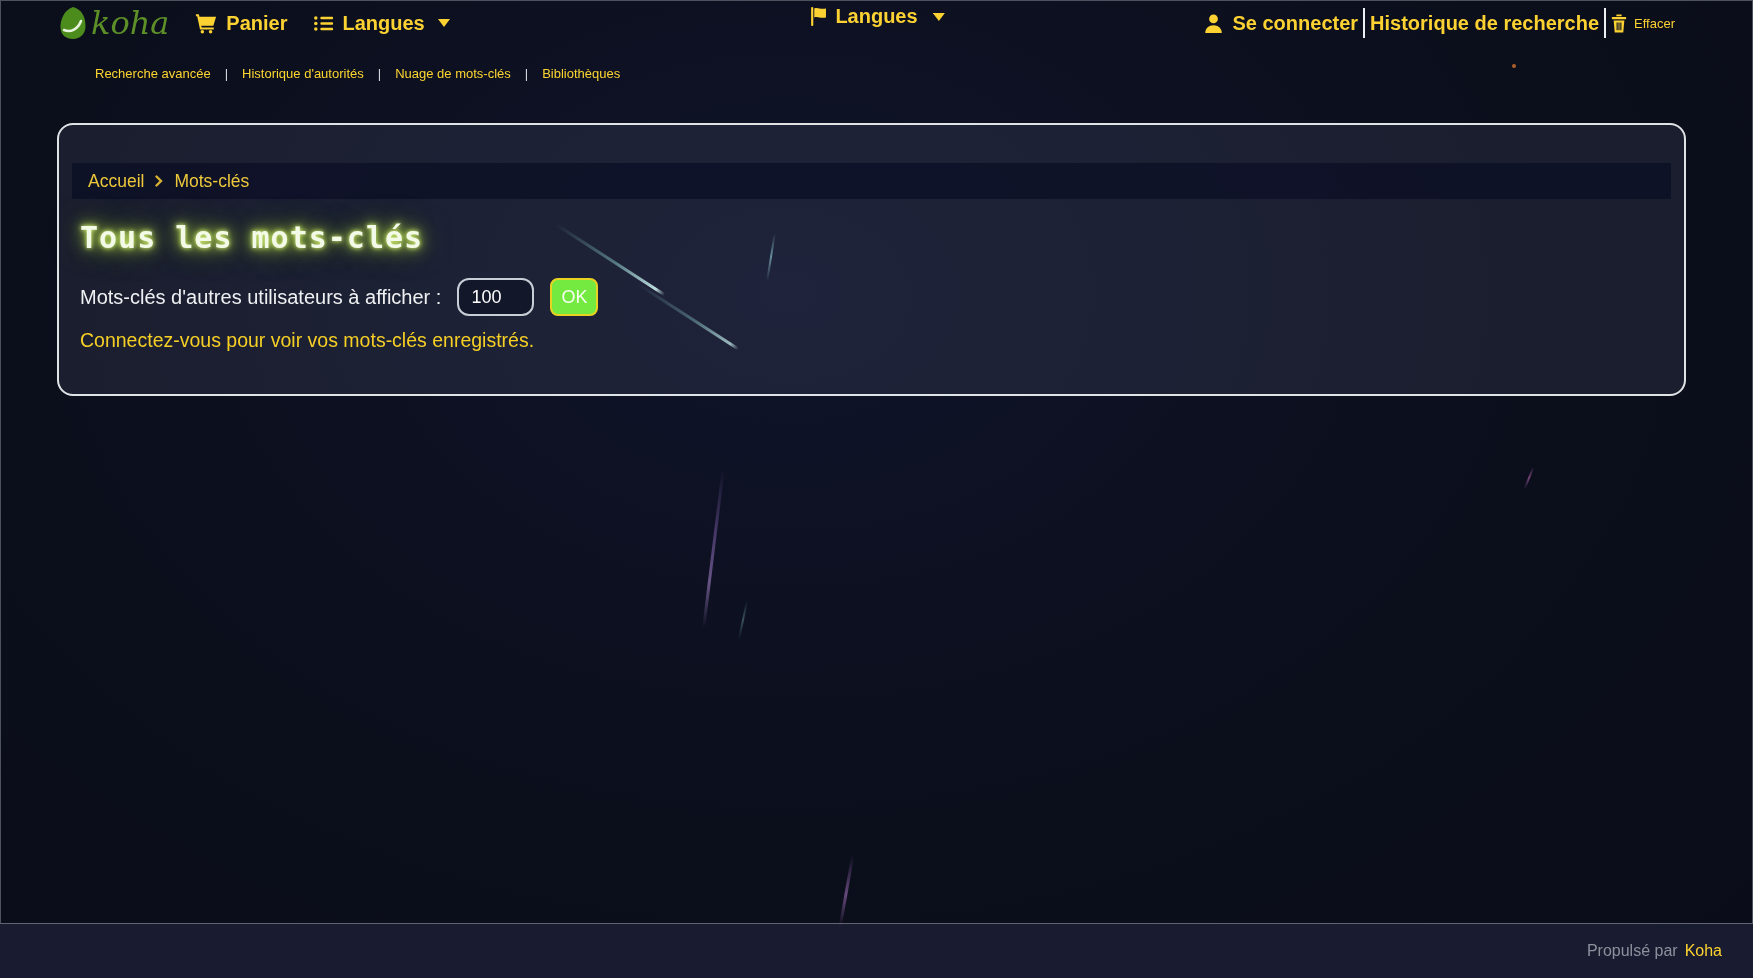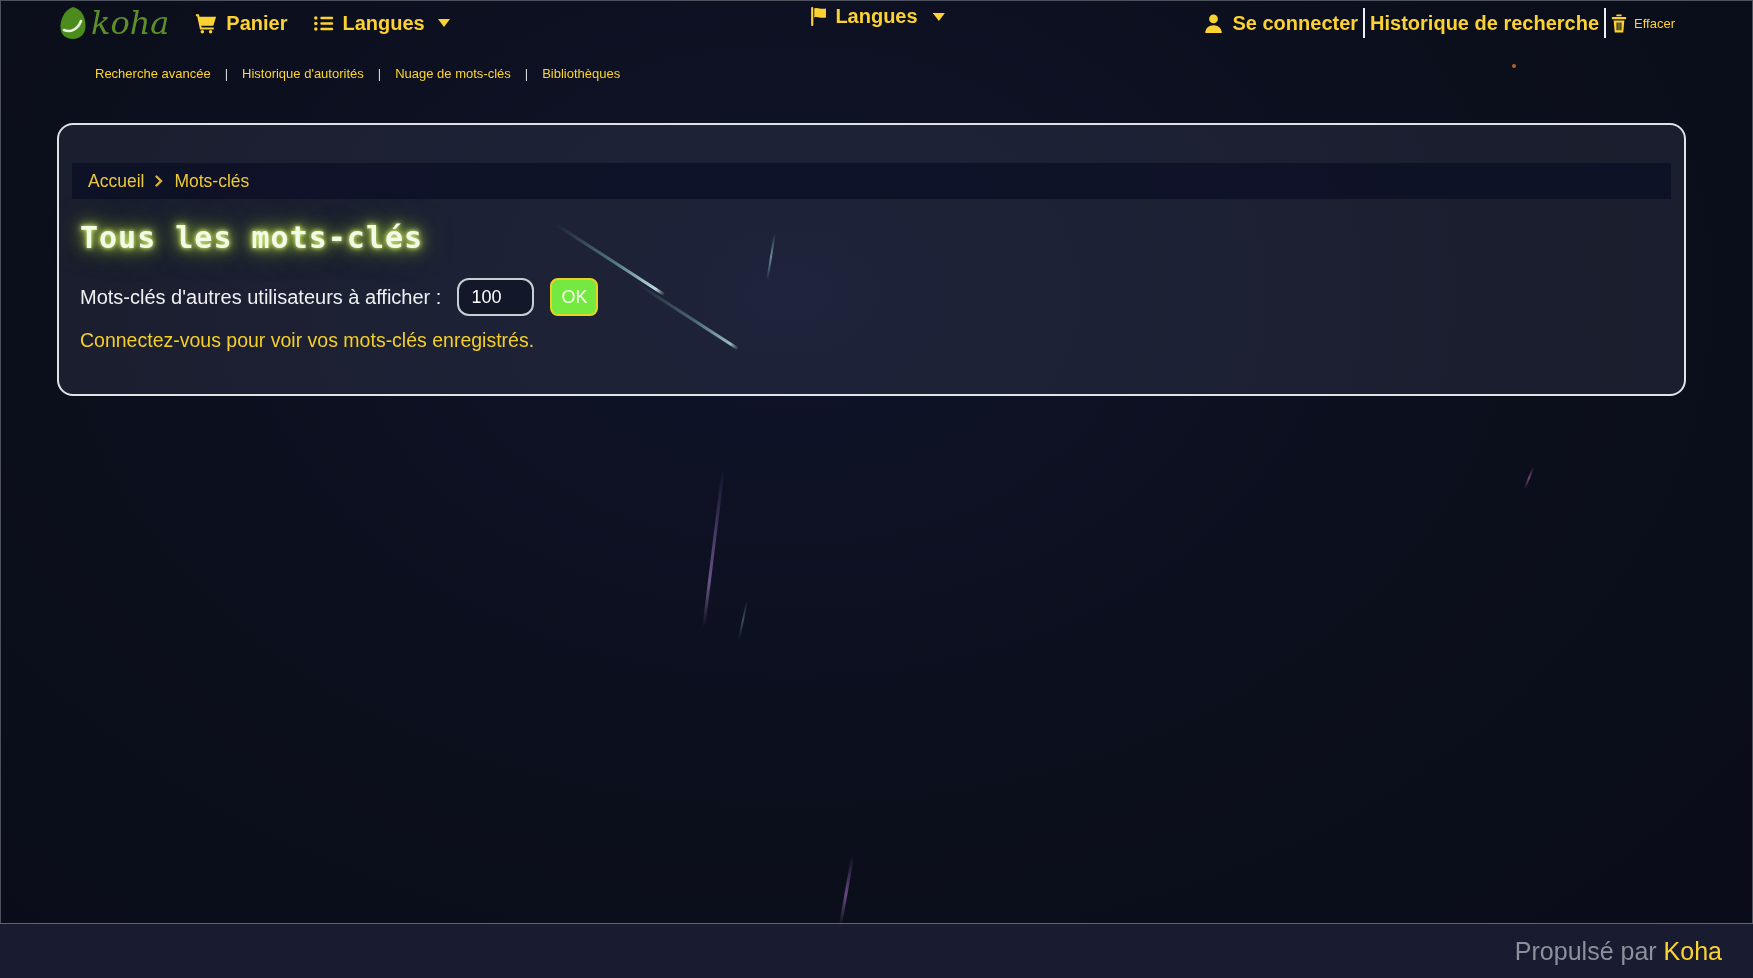--- a/index.html
+++ b/index.html
@@ -50,21 +50,21 @@
   .tags-input{box-sizing:border-box;width:77px;height:38px;background:#13172a;border:2px solid #c9cdd6;border-radius:12px;
               color:#fff;font-size:18px;padding:0 0 0 12px;outline:none;}
   .ok-btn{box-sizing:border-box;width:48px;height:38px;background:#74ea40;border:2px solid #e9d322;border-radius:8px;
           color:#f4fff0;font-size:18px;cursor:pointer;padding:0;}
   .login-prompt{display:inline-block;margin-top:13px;color:#f6cf25;font-size:19.5px;text-decoration:none;}
 
   .spacer{flex:1;}
 
   
   .footer{flex:none;box-sizing:border-box;height:55px;background:#191c31;border-top:1px solid #606470;
-          display:flex;align-items:center;justify-content:flex-end;gap:7px;padding-right:31px;font-size:25px;}
+          display:flex;align-items:center;justify-content:flex-end;gap:7px;padding-right:31px;font-size:16px;}
   .powered{color:#8d909b;}
   .footer a{color:#fdd32f;text-decoration:none;}
 
   
   .langbar{flex:none;box-sizing:border-box;height:56px;background:#fdfdfc;display:flex;align-items:center;gap:41px;
            padding-left:125px;font-size:19px;}
   .langbar a{color:#f2cd1d;text-decoration:none;}
 
   
   .fx{position:absolute;inset:0;pointer-events:none;}

